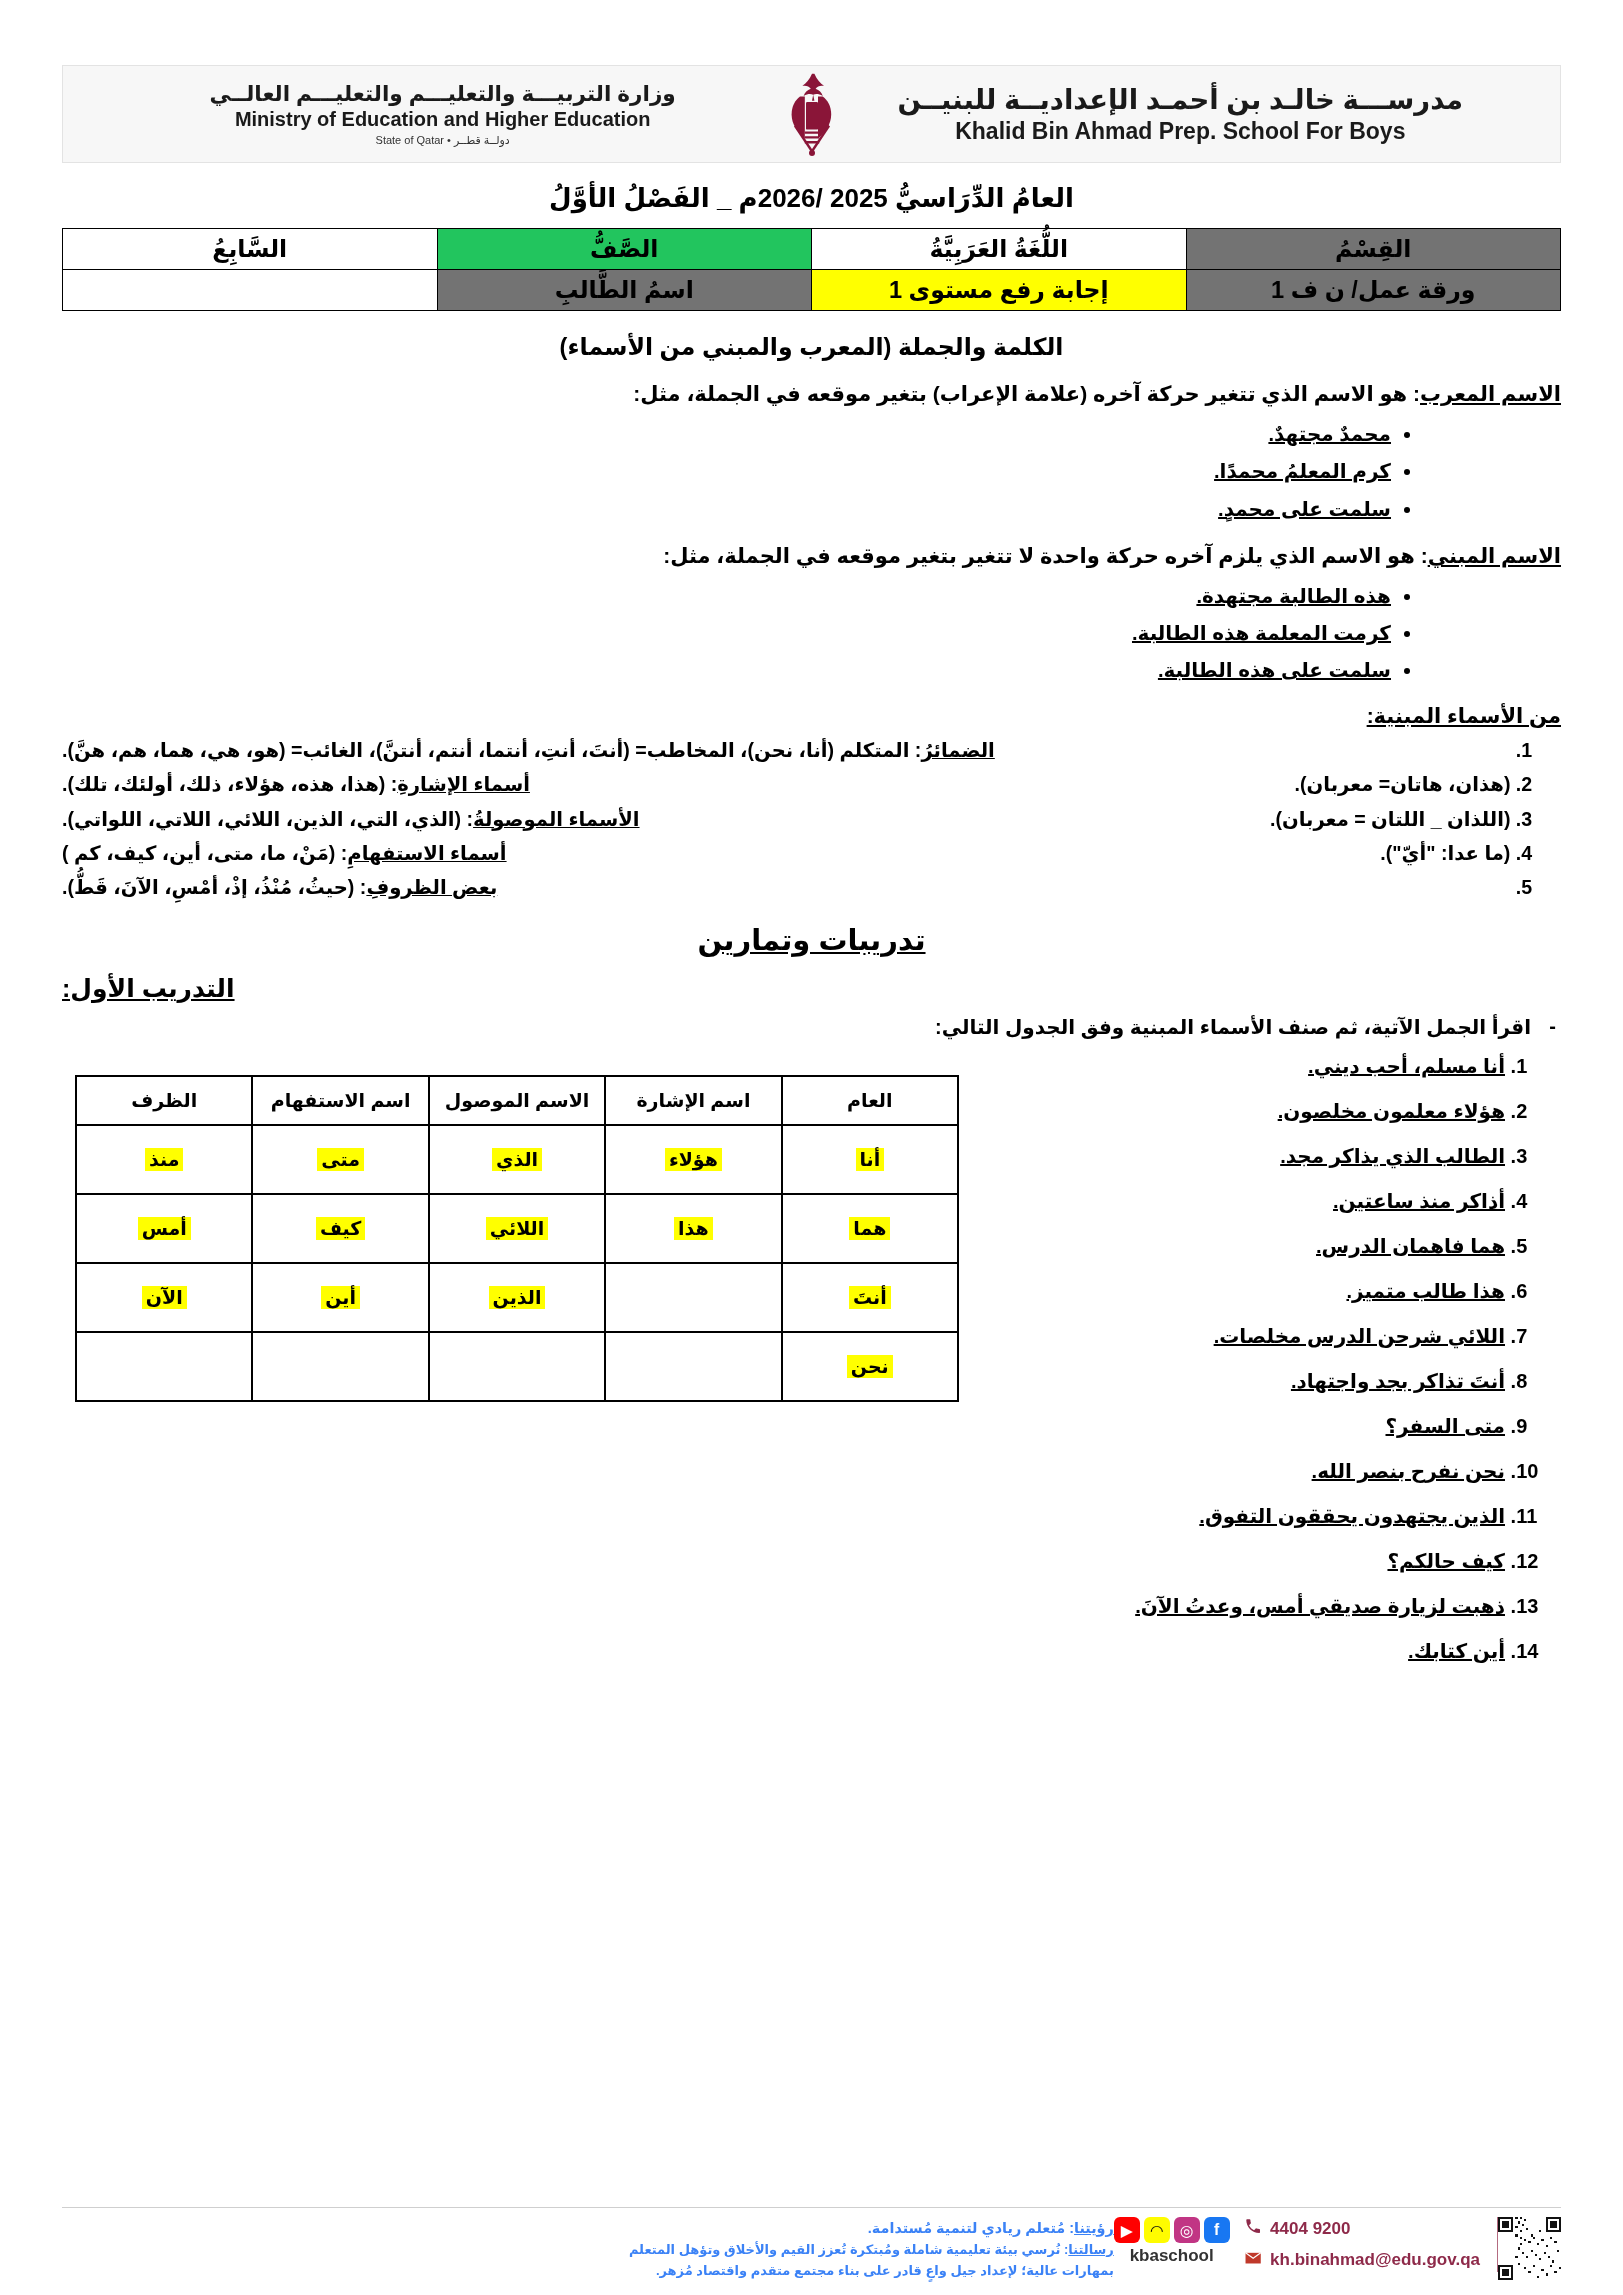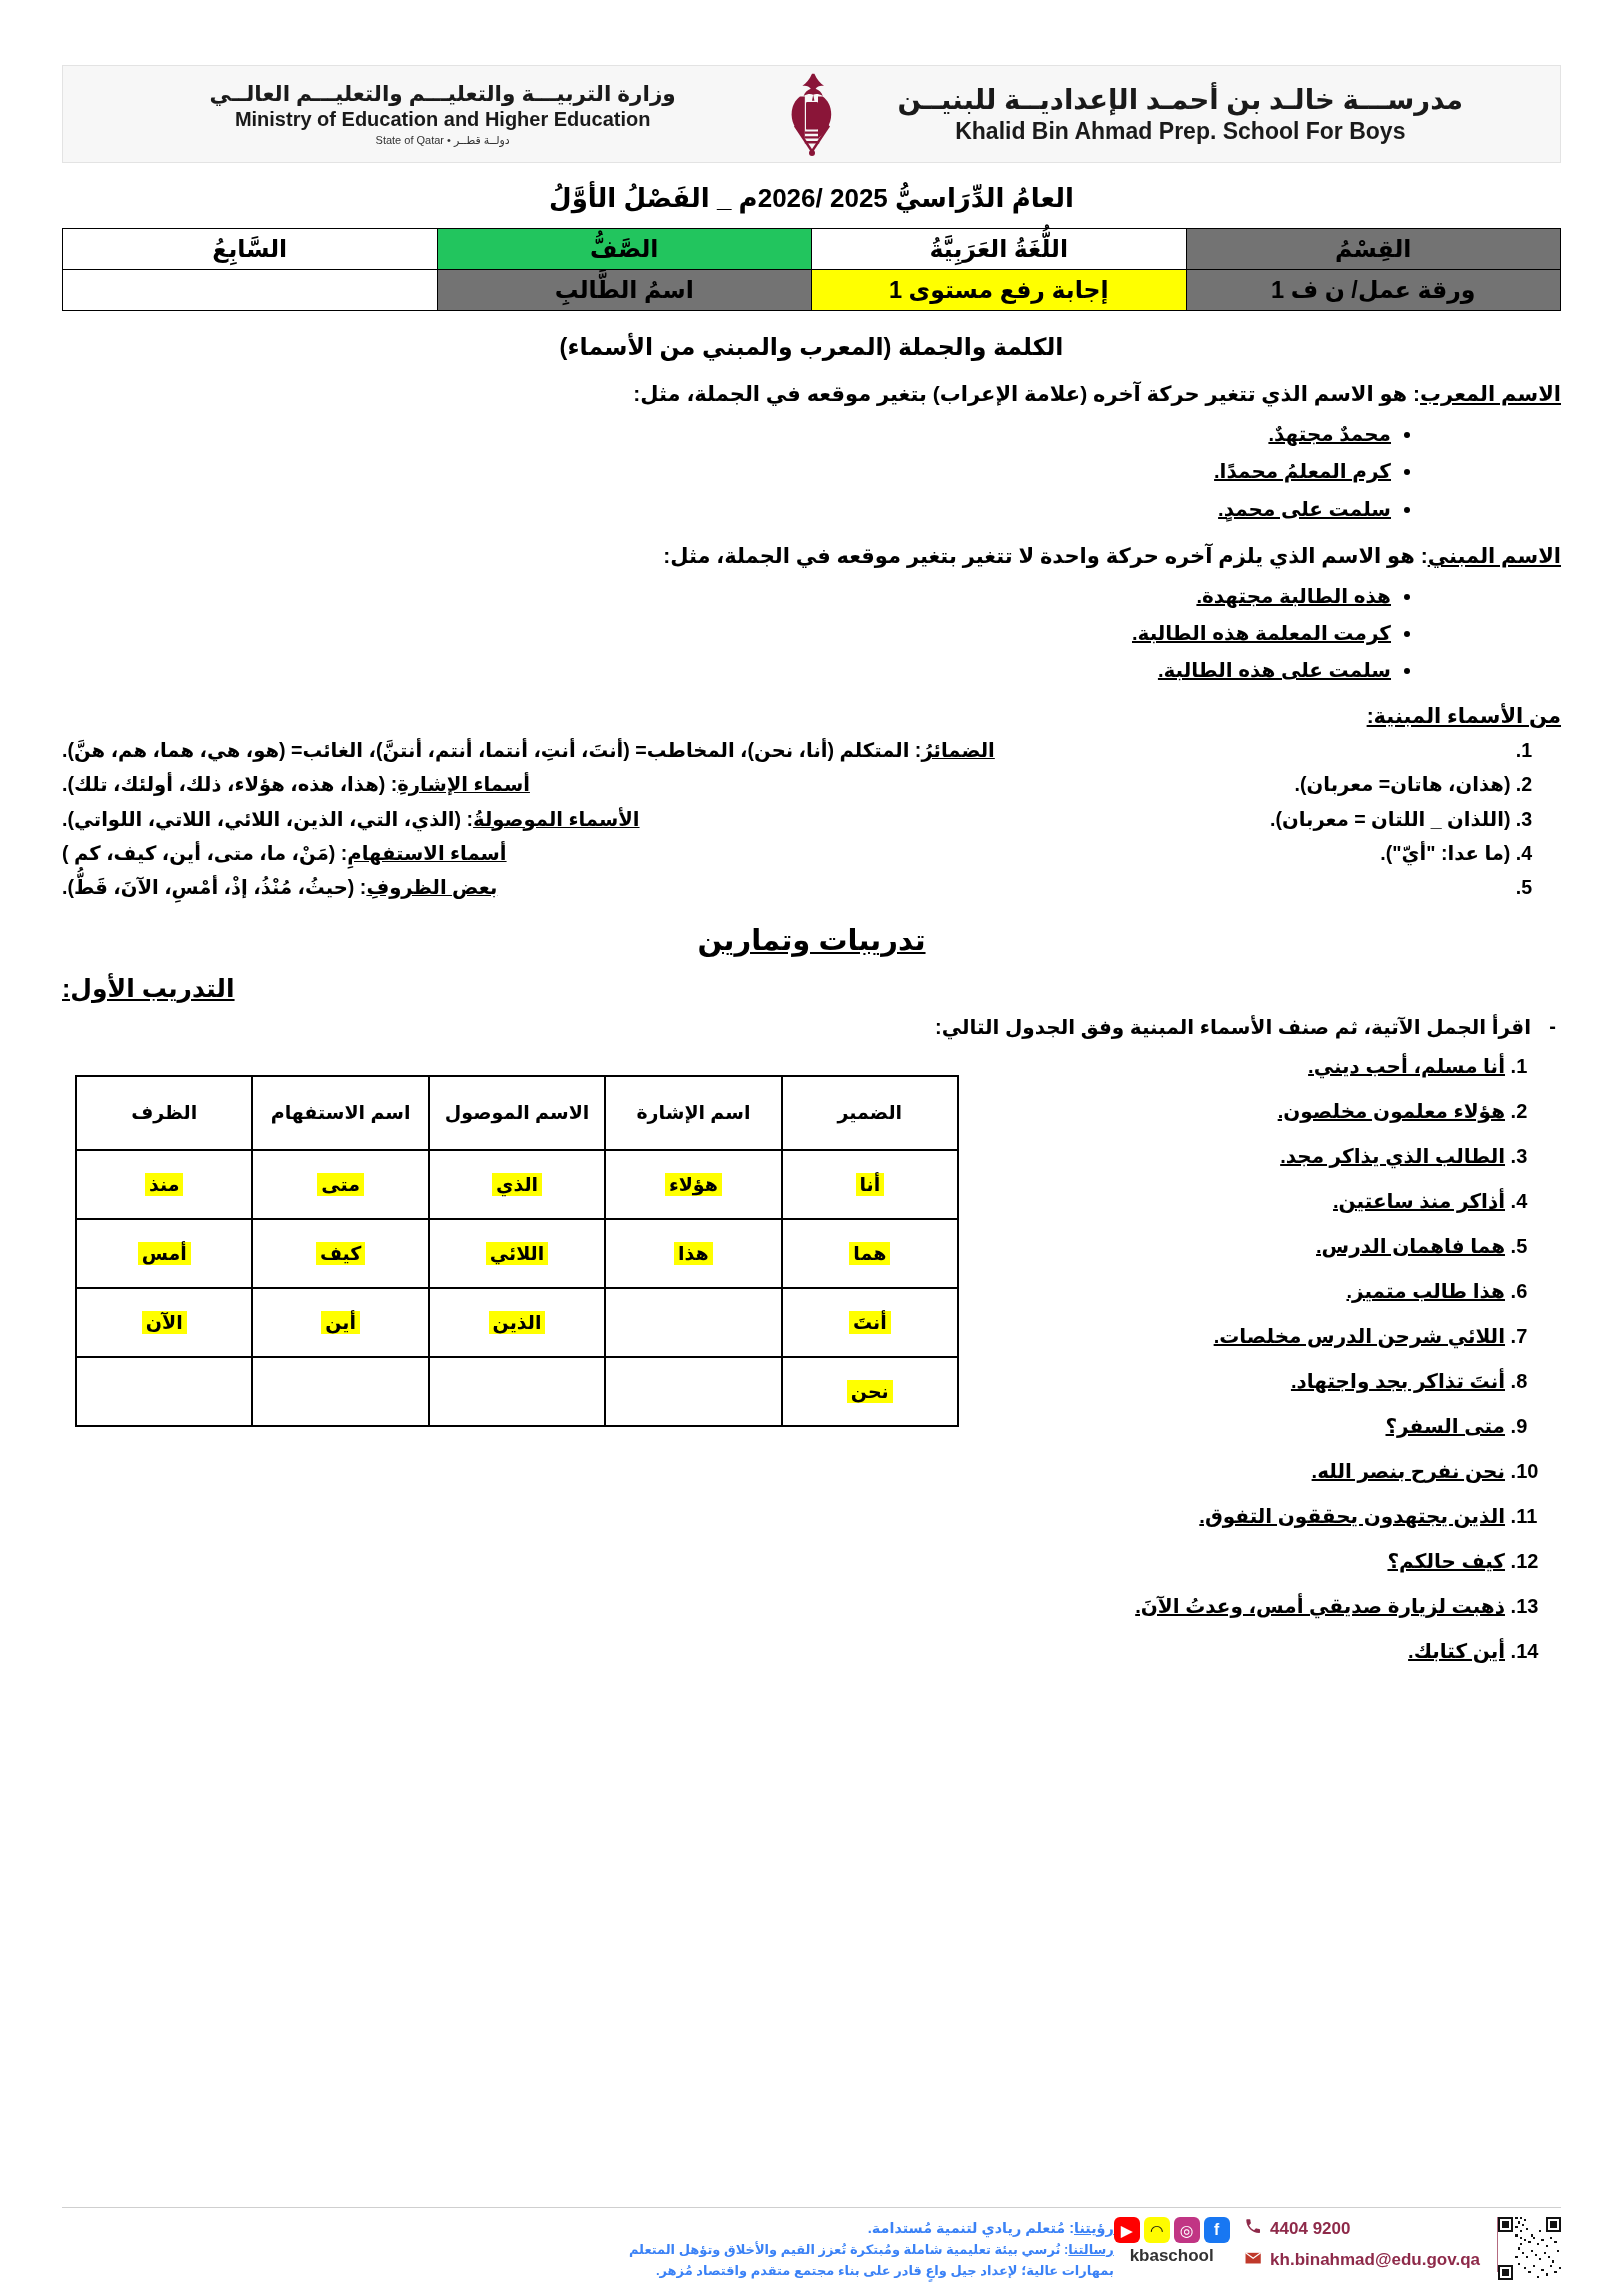--- a/index.html
+++ b/index.html
@@ -147,21 +147,21 @@
   }
   table.answers th, table.answers td {
     border: 2px solid #000;
     height: 69px;
     text-align: center;
     vertical-align: middle;
     font-size: 19px;
     font-weight: bold;
     padding: 2.6px;
   }
-  table.answers th { height: 74px; margin-left: 28px; }
+  table.answers th { height: 49px; margin-left: 28px; }
   .hl { background: #ffff00; padding: 1.3px 3.9px; }
 
   
   .footer {
     position:absolute;
     left: 62px; right: 62px; bottom: 13px;
     border-top: 0.7px solid #cfcfcf;
     padding-top: 9.2px;
     display:flex; align-items: flex-start; justify-content: space-between;
     color: #8e2a4a;
@@ -314,21 +314,21 @@
         <li><span class="u">كيف حالكم؟</span></li>
         <li><span class="u">ذهبت لزيارة صديقي أمس، وعدتُ الآنَ.</span></li>
         <li><span class="u">أين كتابك.</span></li>
       </ol>
     </div>
 
     <div class="col-table">
       <table class="answers">
         <thead>
           <tr>
-            <th>الضمير</th>
+            <th>العام</th>
             <th>اسم الإشارة</th>
             <th>الاسم الموصول</th>
             <th>اسم الاستفهام</th>
             <th>الظرف</th>
           </tr>
         </thead>
         <tbody>
           <tr>
             <td><span class="hl">أنا</span></td>
             <td><span class="hl">هؤلاء</span></td>

